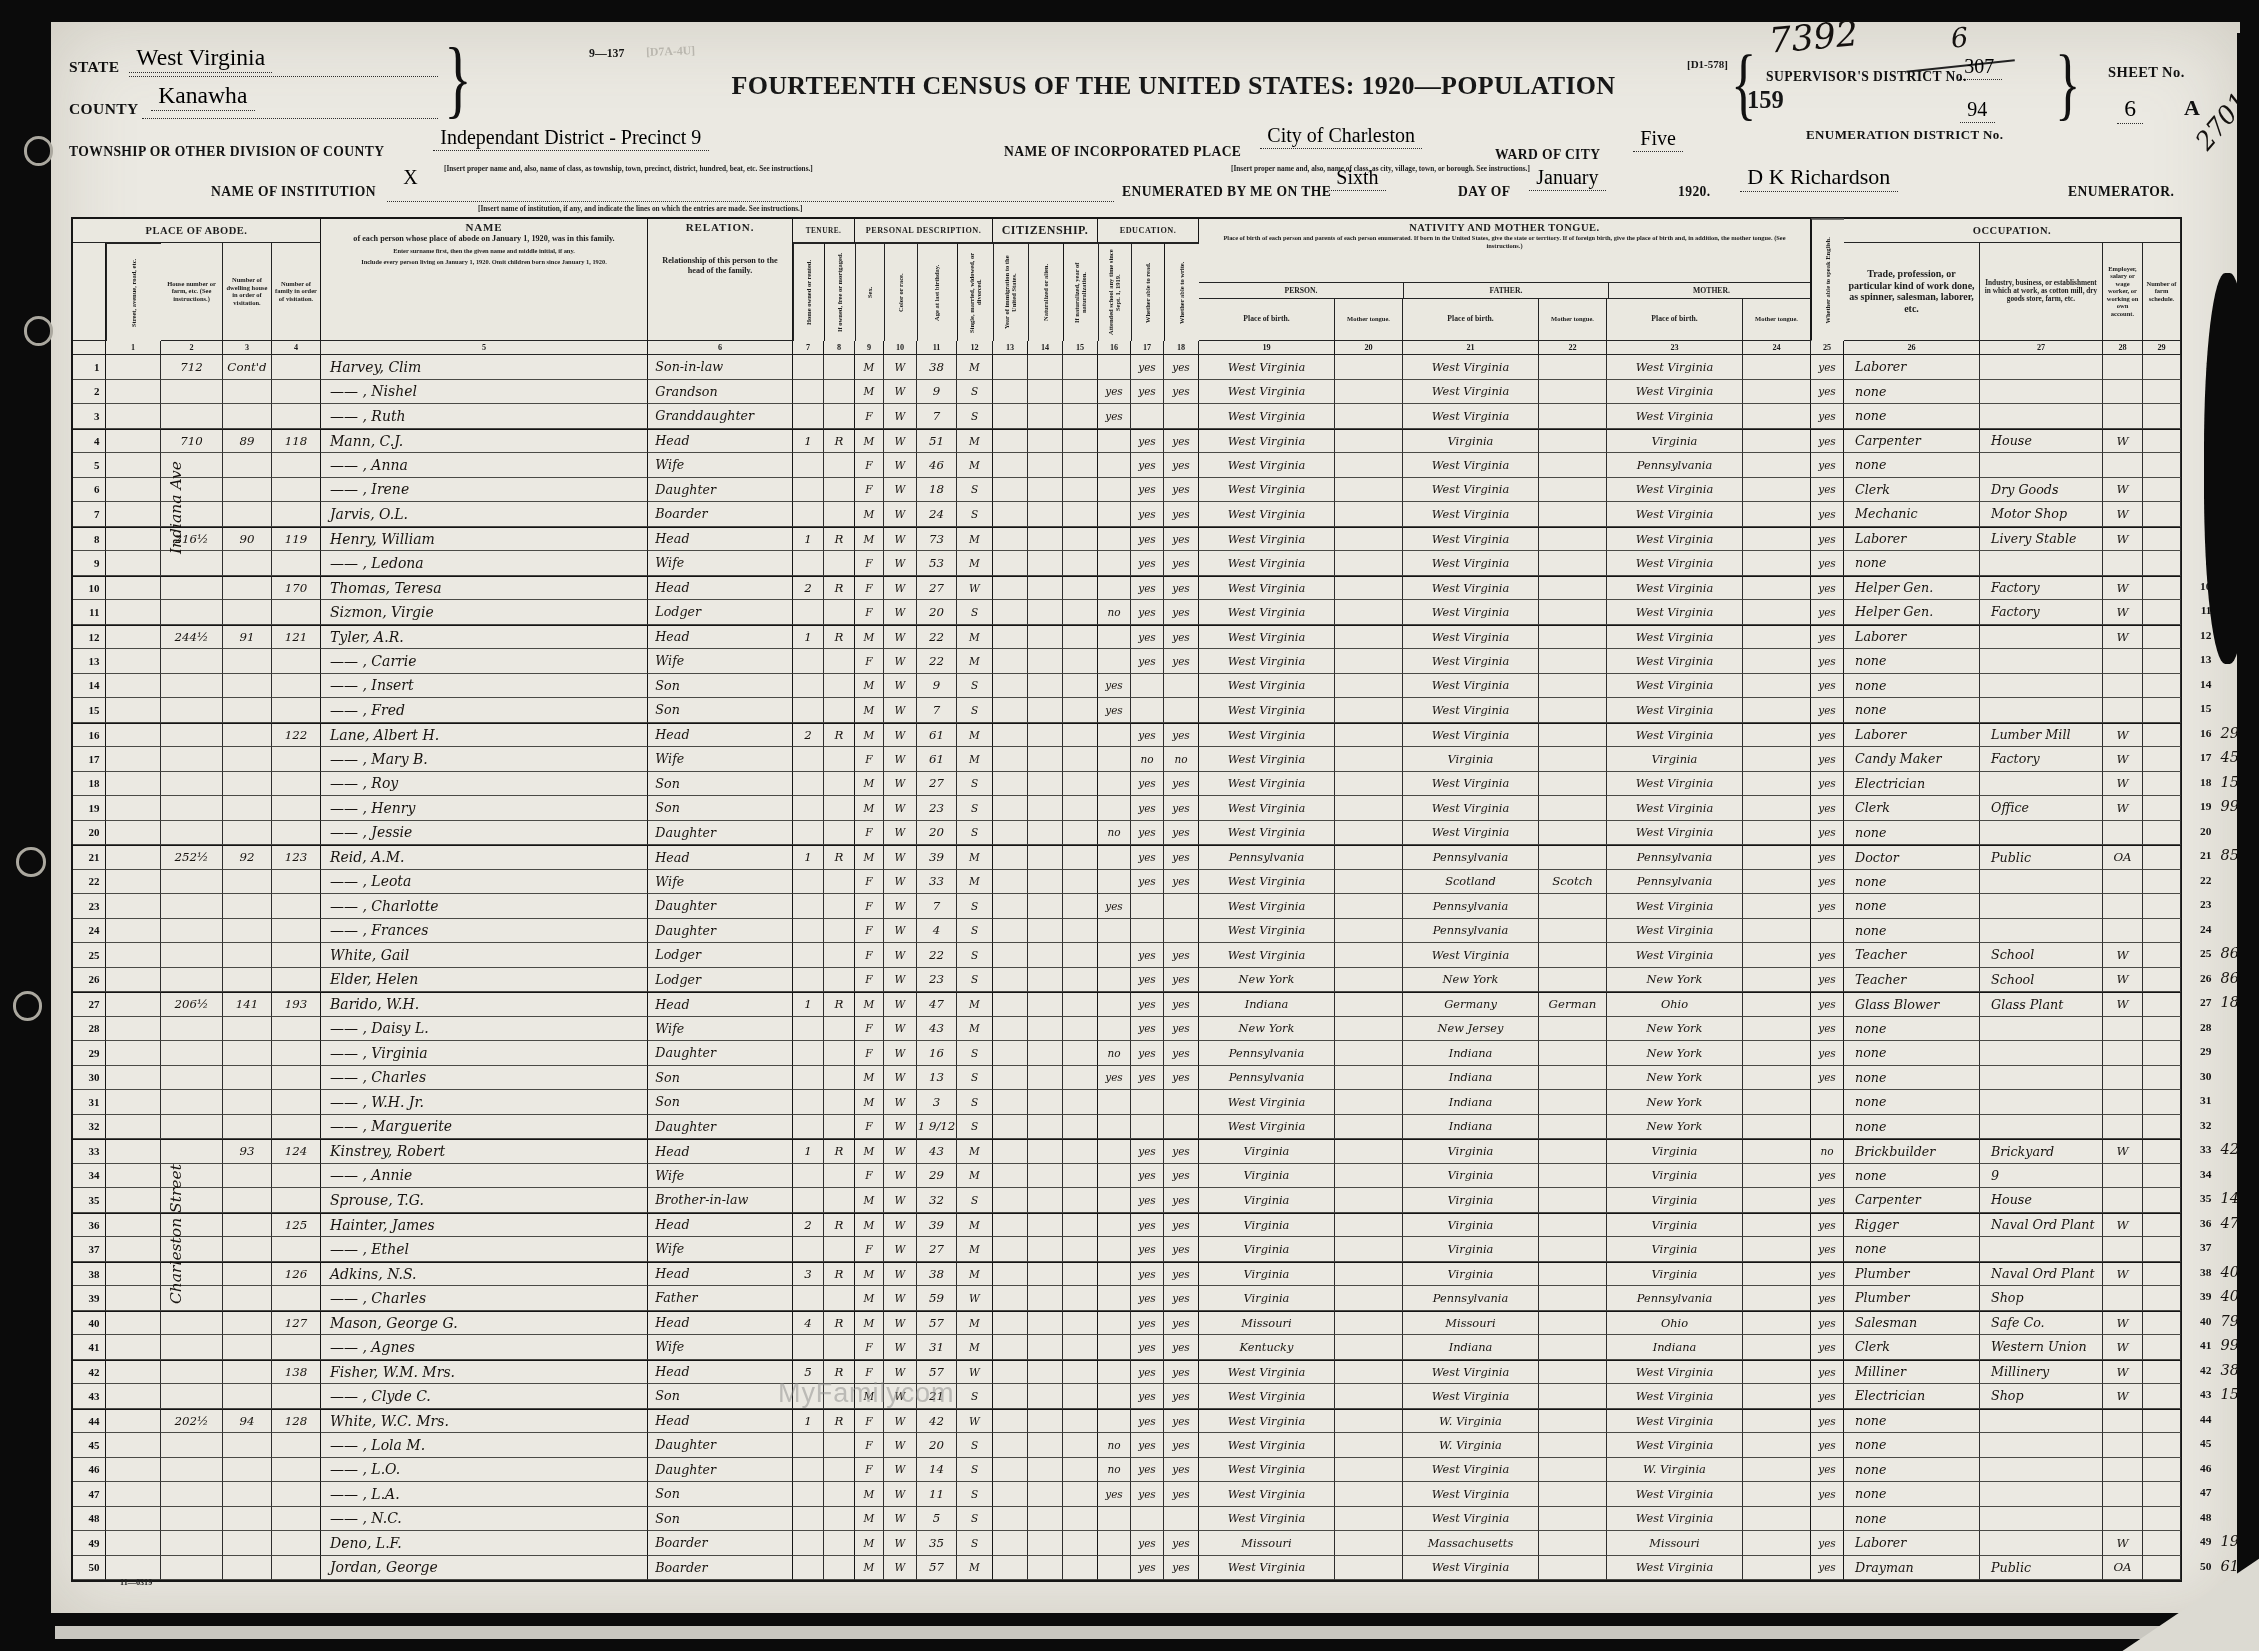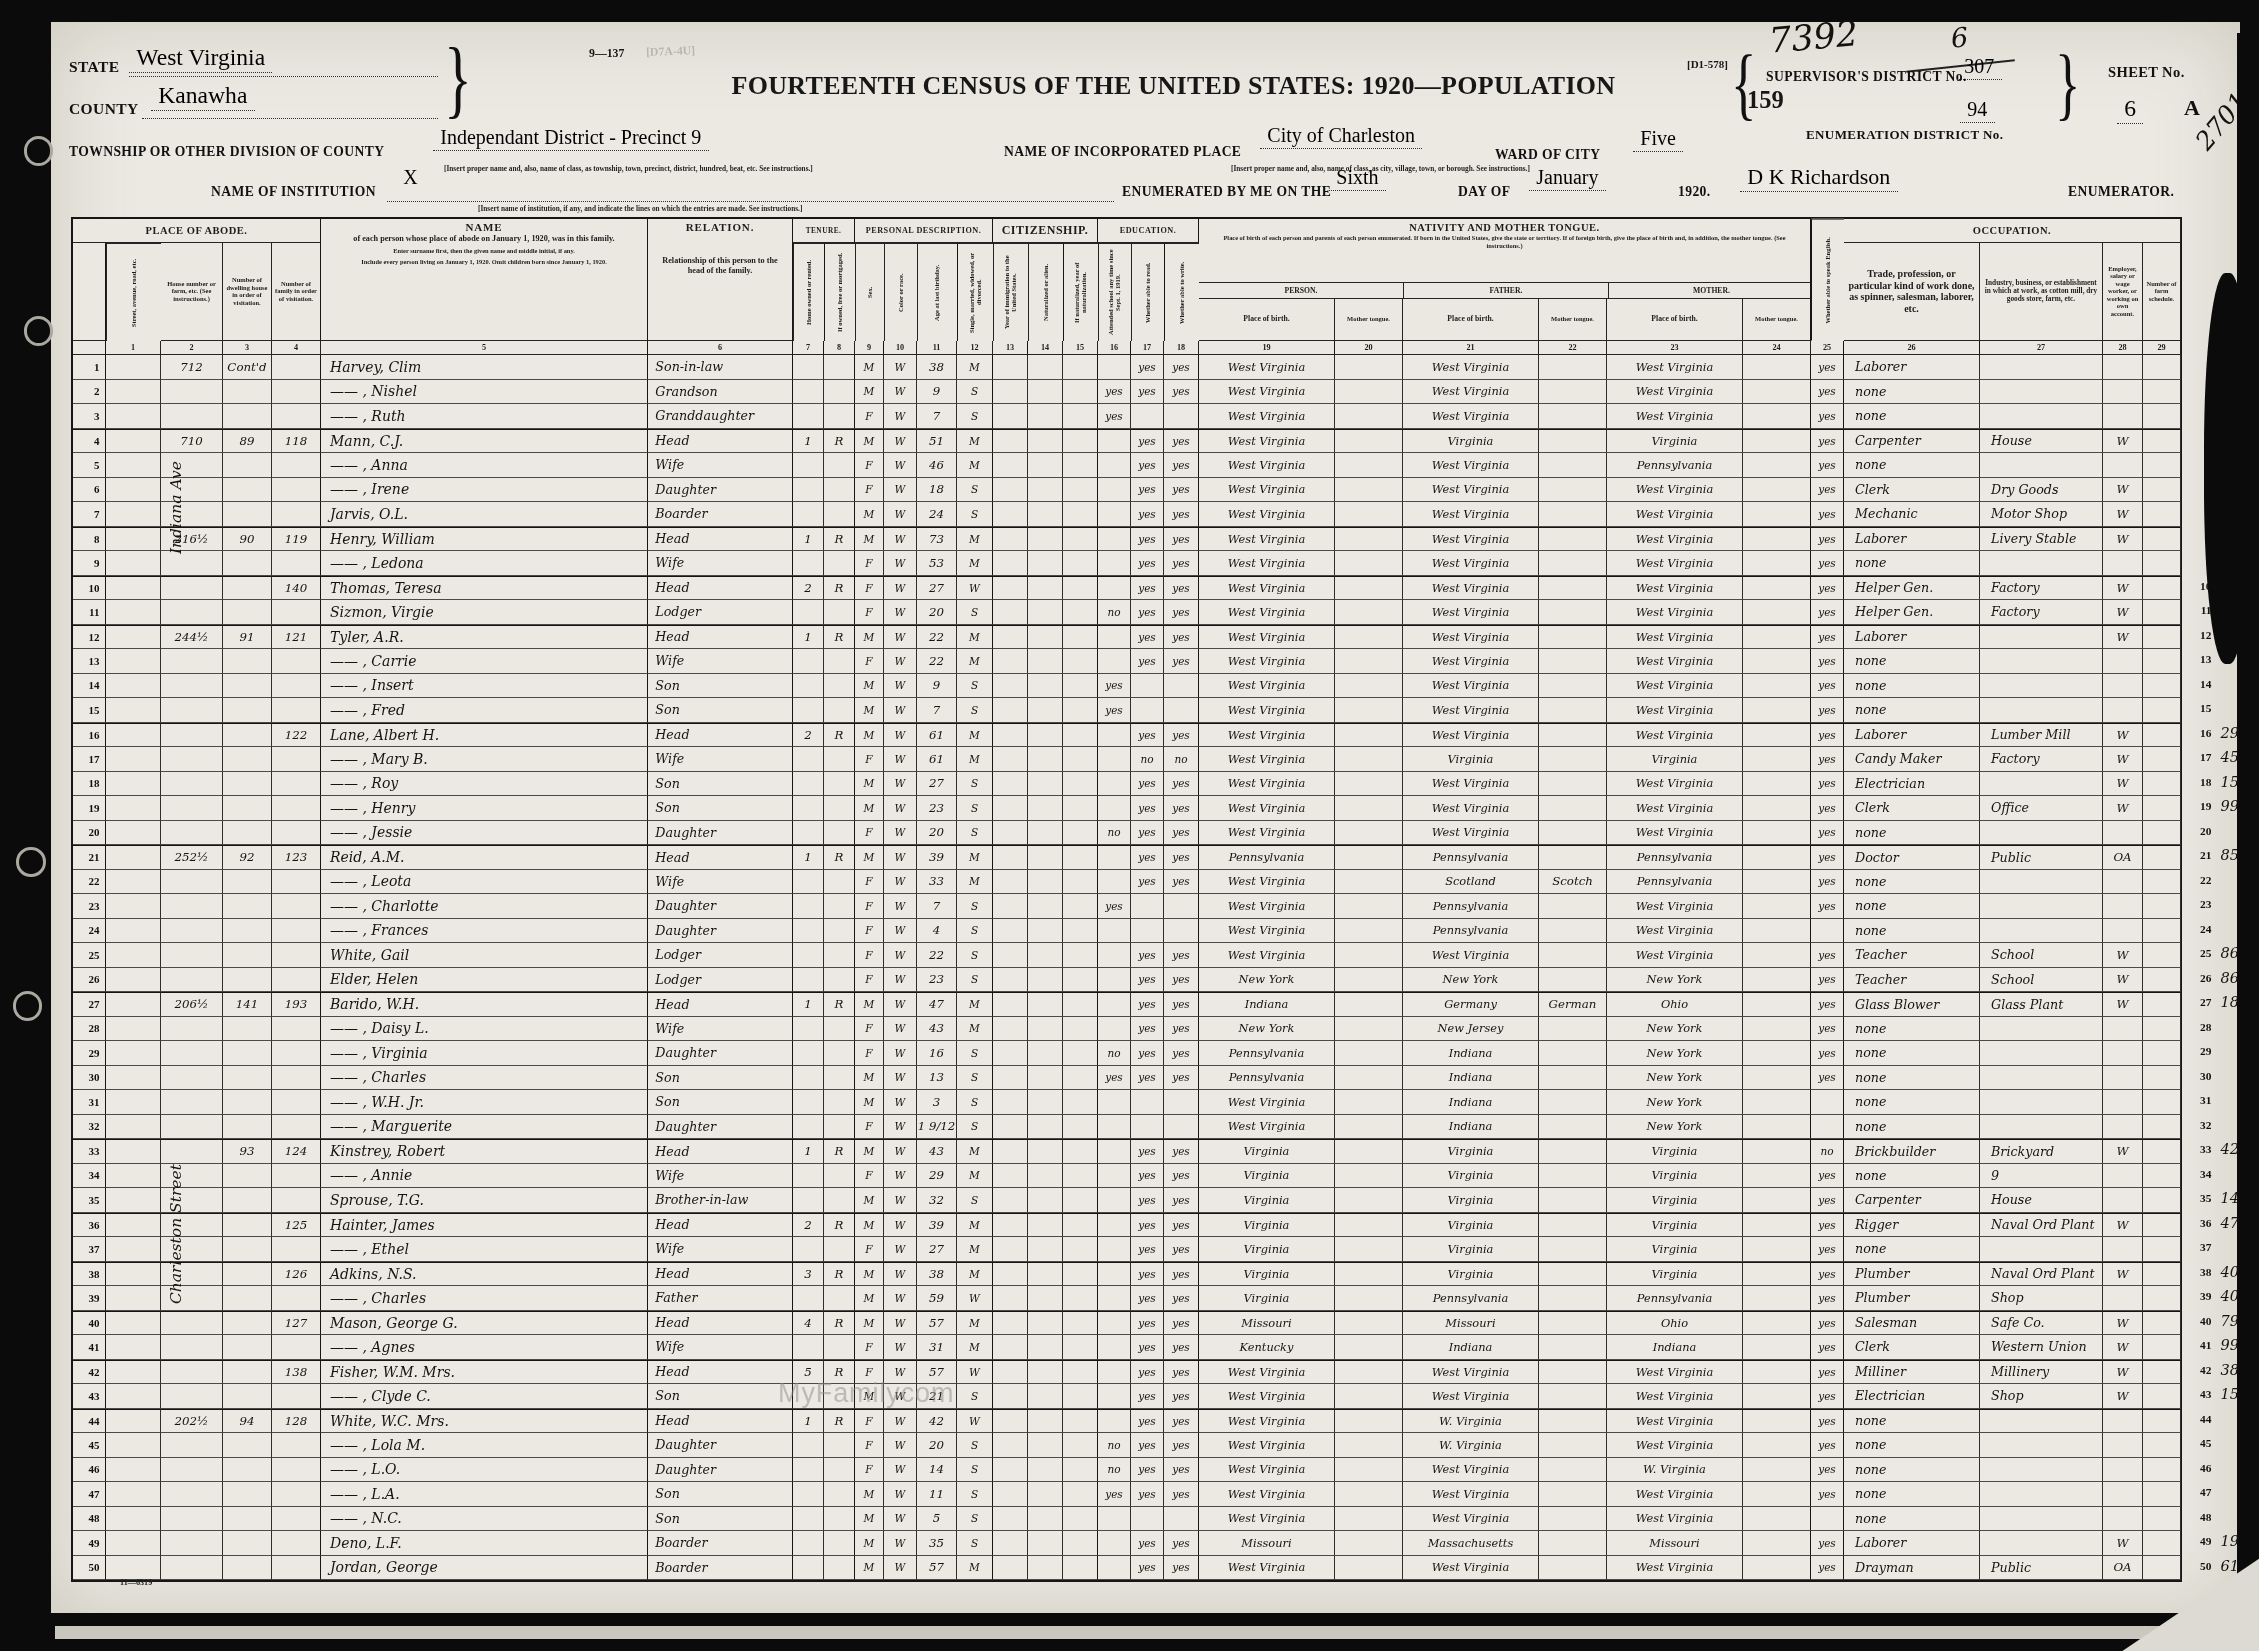--- a/index.html
+++ b/index.html
@@ -488,21 +488,21 @@
           <div class="bc k-mmt bR2"></div>
           <div class="bc k-eng bR2">yes</div>
           <div class="bc k-occ">none</div>
           <div class="bc k-ind"></div>
           <div class="bc k-emp"></div>
           <div class="bc k-farm"></div>
           <div class="bc k-ln bR2 famtop">10</div>
           <div class="bc k-street famtop"></div>
           <div class="bc k-house famtop"></div>
           <div class="bc k-dw famtop"></div>
-          <div class="bc k-fam bR2 famtop">140</div>
+          <div class="bc k-fam bR2 famtop">170</div>
           <div class="bc k-name bR2 famtop">Thomas, Teresa</div>
           <div class="bc k-rel bR2 famtop">Head</div>
           <div class="bc k-c7 famtop">2</div>
           <div class="bc k-c8 bR2 famtop">R</div>
           <div class="bc k-sex famtop">F</div>
           <div class="bc k-col famtop">W</div>
           <div class="bc k-age famtop">27</div>
           <div class="bc k-mar bR2 famtop">W</div>
           <div class="bc k-c13 famtop"></div>
           <div class="bc k-c14 famtop"></div>

